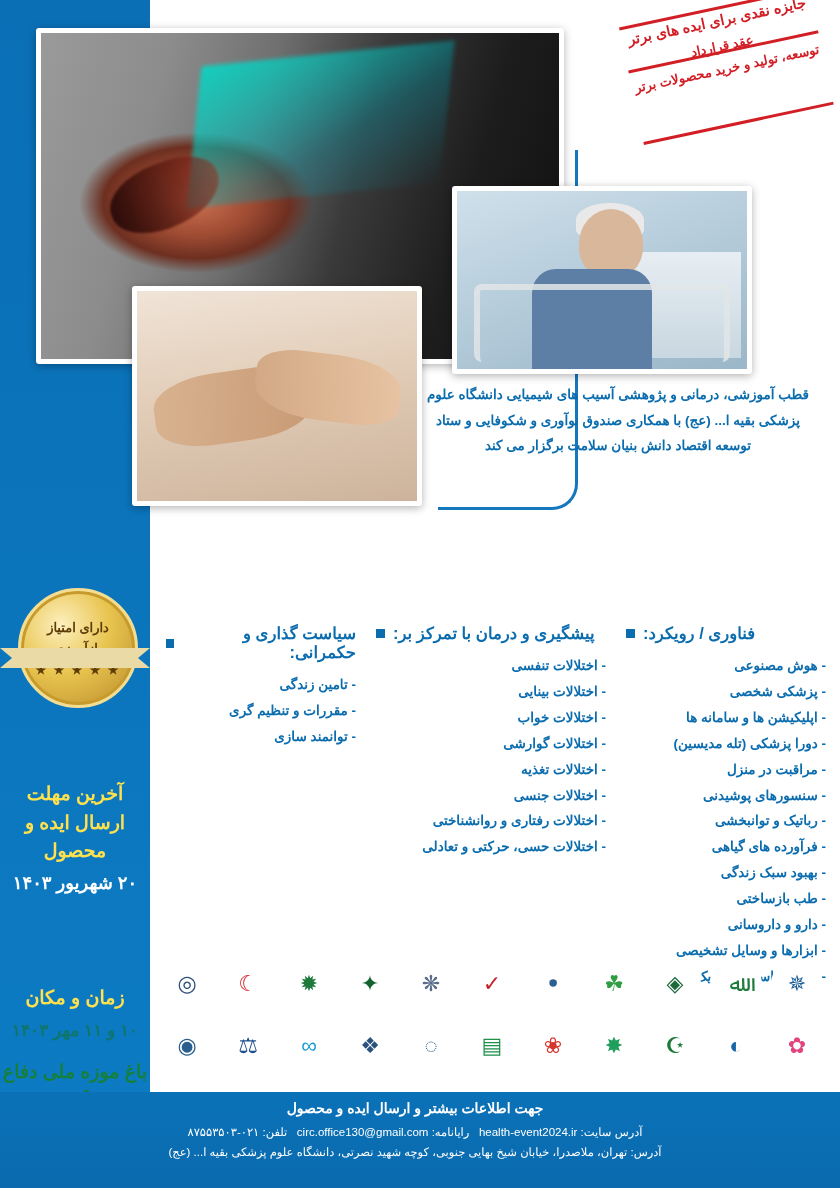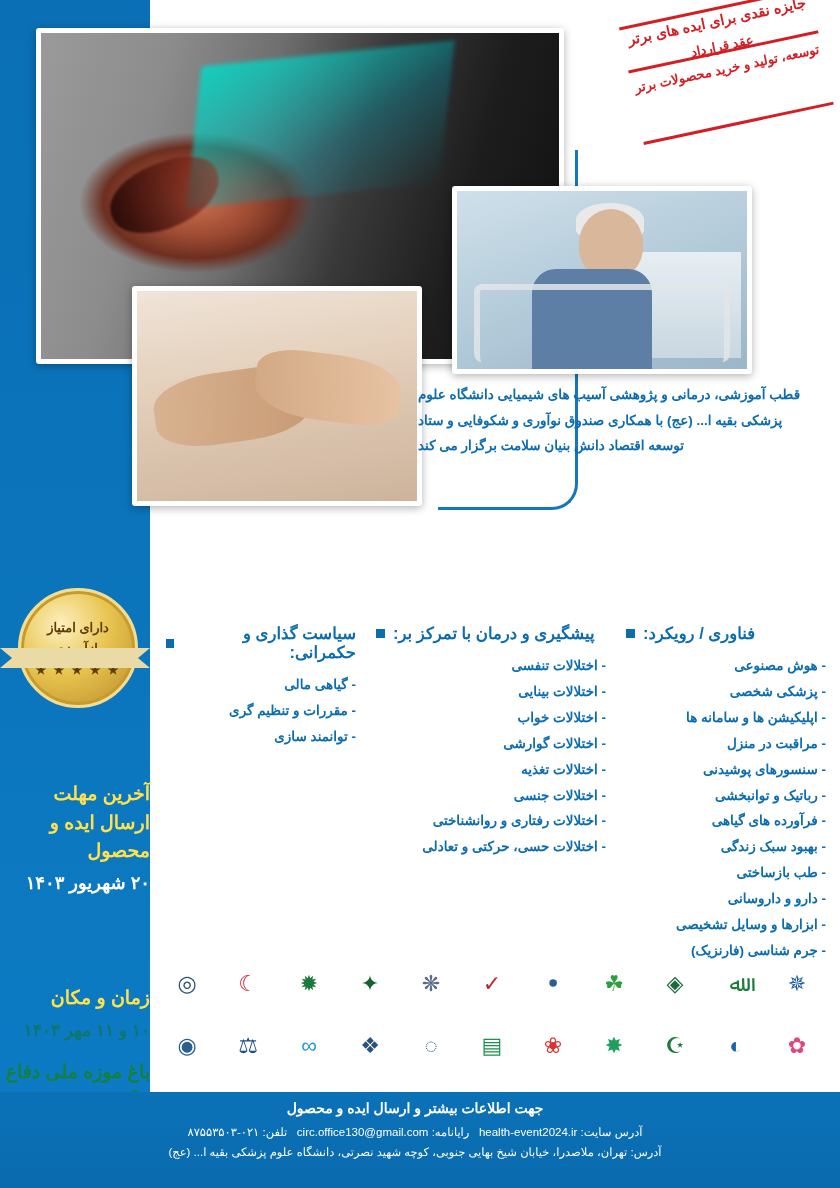--- a/index.html
+++ b/index.html
@@ -151,21 +151,21 @@
   .stamp .bar {
     position: absolute; left: 8px; right: 8px; height: 3px; background: #d21f26;
   }
   .stamp .bar.top { top: 2px; }
   .stamp .bar.mid { top: 46px; }
   .stamp .bar.bot { bottom: 8px; }
 
   
   .desc {
     position: absolute; right: 22px; top: 382px; width: 400px;
-    text-align: left; color: #0b6cae; font-size: 13.5px; line-height: 1.9;
+    text-align: center; color: #0b6cae; font-size: 13.5px; line-height: 1.9;
     font-weight: bold;
   }
   .title-block {
     position: absolute; right: 22px; top: 488px; width: 620px; text-align: right;
   }
   .title-1 { color: #d21f26; font-size: 31px; font-weight: bold; letter-spacing: -0.5px; }
   .title-2 { color: #d21f26; font-size: 31px; font-weight: bold; margin-top: 2px; }
   .title-3 { color: #0b6cae; font-size: 19px; font-weight: bold; margin-top: 10px; }
 
   
@@ -186,21 +186,21 @@
   }
   .badge .star { color: #5d3c06; font-size: 12px; letter-spacing: 2px; }
   .ribbon {
     position: absolute; left: 0; top: 648px; width: 150px; height: 20px;
     background: #eadaa6;
     clip-path: polygon(0 0, 100% 0, 92% 50%, 100% 100%, 0 100%, 8% 50%);
   }
 
   
   .left-text {
-    position: absolute; left: 0; width: 150px; text-align: right; color: #ffffff;
+    position: absolute; left: 0; width: 150px; text-align: center; color: #ffffff;
   }
   .left-deadline { top: 780px; }
   .left-deadline .head { color: #ffe14d; font-size: 19px; font-weight: bold; line-height: 1.5; }
   .left-deadline .date { color: #ffffff; font-size: 18px; font-weight: bold; margin-top: 6px; }
   .left-when { top: 986px; }
   .left-when .head { color: #ffe14d; font-size: 19px; font-weight: bold; }
   .left-when .date { color: #0f766e; font-size: 17px; font-weight: bold; margin-top: 8px; line-height: 1.6; }
   .left-when .place { color: #15803d; font-size: 19px; font-weight: bold; margin-top: 16px; }
 
   
@@ -310,20 +310,21 @@
 
     <div class="col col-1">
       <div class="col-head">
         <span>فناوری / رویکرد:</span>
         <span class="sq"></span>
       </div>
       <ul>
         <li>- هوش مصنوعی</li>
         <li>- پزشکی شخصی</li>
         <li>- اپلیکیشن ها و سامانه ها</li>
+        <li>- دورا پزشکی (تله مدیسین)</li>
         <li>- مراقبت در منزل</li>
         <li>- سنسورهای پوشیدنی</li>
         <li>- رباتیک و توانبخشی</li>
         <li>- فرآورده های گیاهی</li>
         <li>- بهبود سبک زندگی</li>
         <li>- طب بازساختی</li>
         <li>- دارو و داروسانی</li>
         <li>- ابزارها و وسایل تشخیصی</li>
         <li>- جرم شناسی (فارنزیک)</li>
       </ul>
@@ -345,21 +346,21 @@
         <li>- اختلالات حسی، حرکتی و تعادلی</li>
       </ul>
     </div>
 
     <div class="col col-3">
       <div class="col-head">
         <span>سیاست گذاری و حکمرانی:</span>
         <span class="sq"></span>
       </div>
       <ul>
-        <li>- گیاهی مالی</li>
+        <li>- تامین زندگی</li>
         <li>- مقررات و تنظیم گری</li>
         <li>- توانمند سازی</li>
       </ul>
     </div>
 
   </div>
 
   <div class="logos">
     <div class="logo">
         <span class="glyph">◎</span>

